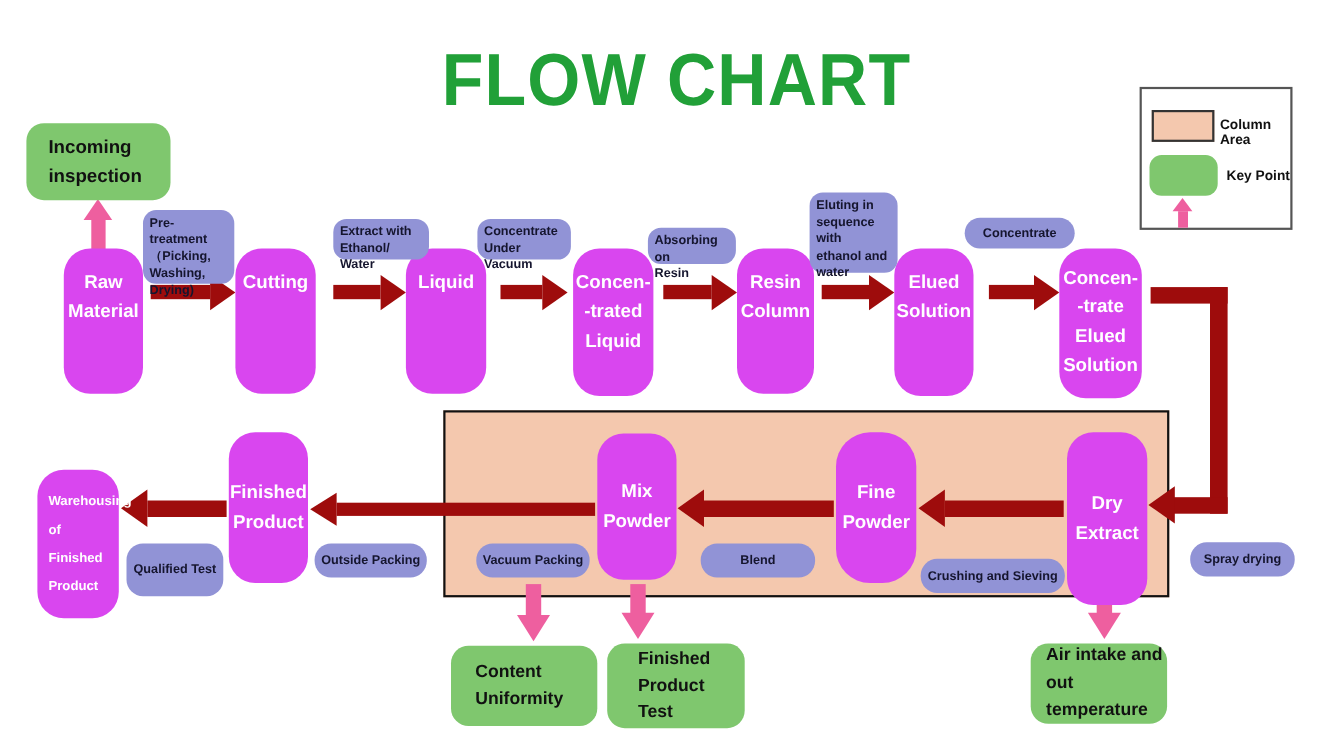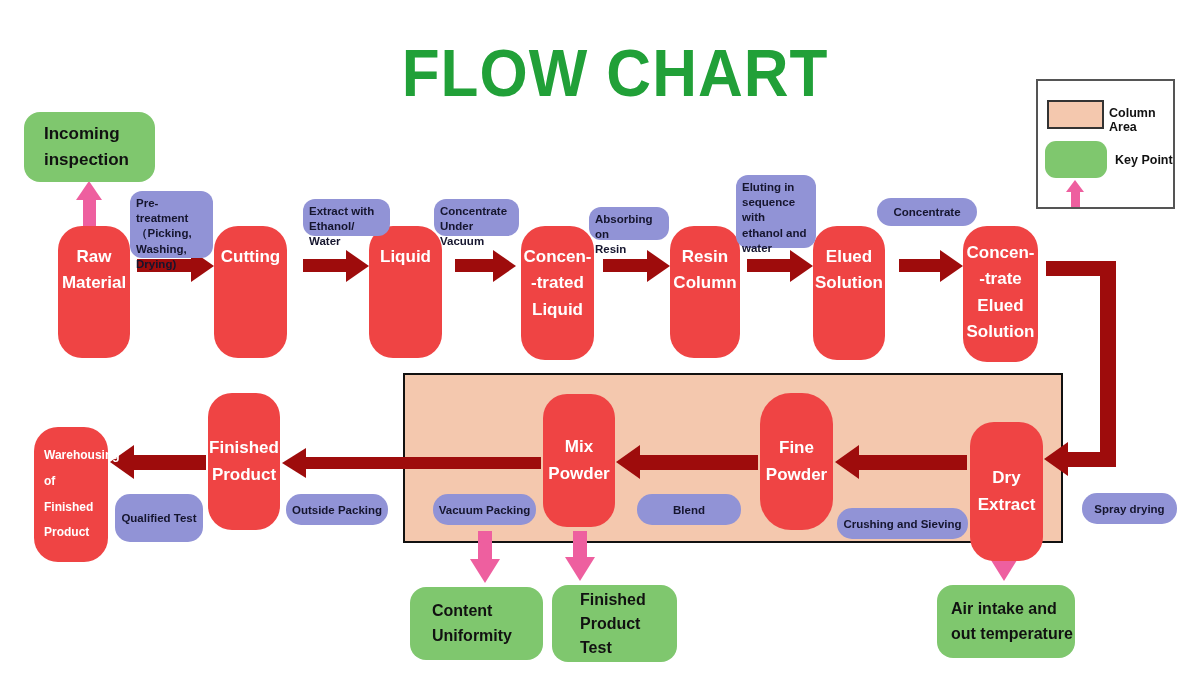--- a/index.html
+++ b/index.html
@@ -3,21 +3,21 @@
 <meta charset="utf-8">
 <style>
   html,body{margin:0;padding:0;background:#ffffff;}
   #canvas{
     position:relative;width:1200px;height:675px;background:#ffffff;overflow:hidden;
     font-family:"Liberation Sans", sans-serif;
   }
   .ml{white-space:pre-line;}
   
   .node{
-    position:absolute;background:#ef4444;color:#ffffff;border-radius:24px;
+    position:absolute;background:#d946ef;color:#ffffff;border-radius:24px;
     font-weight:800;font-size:17px;line-height:1.55;text-align:center;
     display:flex;flex-direction:column;justify-content:flex-start;
     padding-top:18px;box-sizing:border-box;z-index:3;
   }
   .node.vcenter{justify-content:center;padding-top:0;}
   .node.small{
     font-size:12px;line-height:2.15;text-align:left;padding-left:10px;padding-right:4px;
   }
   
   .kp{
@@ -112,31 +112,31 @@
 
   <div class="node small ml vcenter" style="left:34px;top:395px;width:74px;height:135px;margin-top:32px;">Warehousing
 of Finished
 Product</div>
   <div class="node ml vcenter" style="left:208px;top:393px;width:72px;height:137px;">Finished
 Product</div>
   <div class="node ml vcenter" style="left:543px;top:394px;width:72px;height:133px;">Mix
 Powder</div>
   <div class="node ml vcenter" style="left:760px;top:393px;width:73px;height:137px;border-radius:31px;">Fine
 Powder</div>
-  <div class="node ml vcenter" style="left:970px;top:393px;width:73px;height:139px;margin-top:29px;">Dry
+  <div class="node ml vcenter" style="left:970px;top:393px;width:73px;height:157px;">Dry
 Extract</div>
 
   <div class="kp ml" style="left:24px;top:112px;width:131px;height:70px;padding-left:20px;font-size:17px;">Incoming
 inspection</div>
   <div class="kp ml" style="left:410px;top:587px;width:133px;height:73px;padding-left:22px;">Content
 Uniformity</div>
   <div class="kp ml" style="left:552px;top:585px;width:125px;height:77px;padding-left:28px;line-height:1.5;">Finished
 Product
 Test</div>
-  <div class="kp ml" style="left:937px;top:585px;width:138px;height:73px;padding-left:14px;">Air intake and
+  <div class="kp ml" style="left:937px;top:585px;width:124px;height:73px;padding-left:14px;">Air intake and
 out temperature</div>
 
   <div class="step ml" style="left:130px;top:191px;width:83px;height:67px;">Pre-treatment
 （Picking,
 Washing,
 Drying)</div>
   <div class="step ml" style="left:283px;top:199px;width:87px;height:37px;margin-left:20px;">Extract with
 Ethanol/ Water</div>
   <div class="step ml" style="left:434px;top:199px;width:85px;height:37px;">Concentrate
 Under Vacuum</div>

